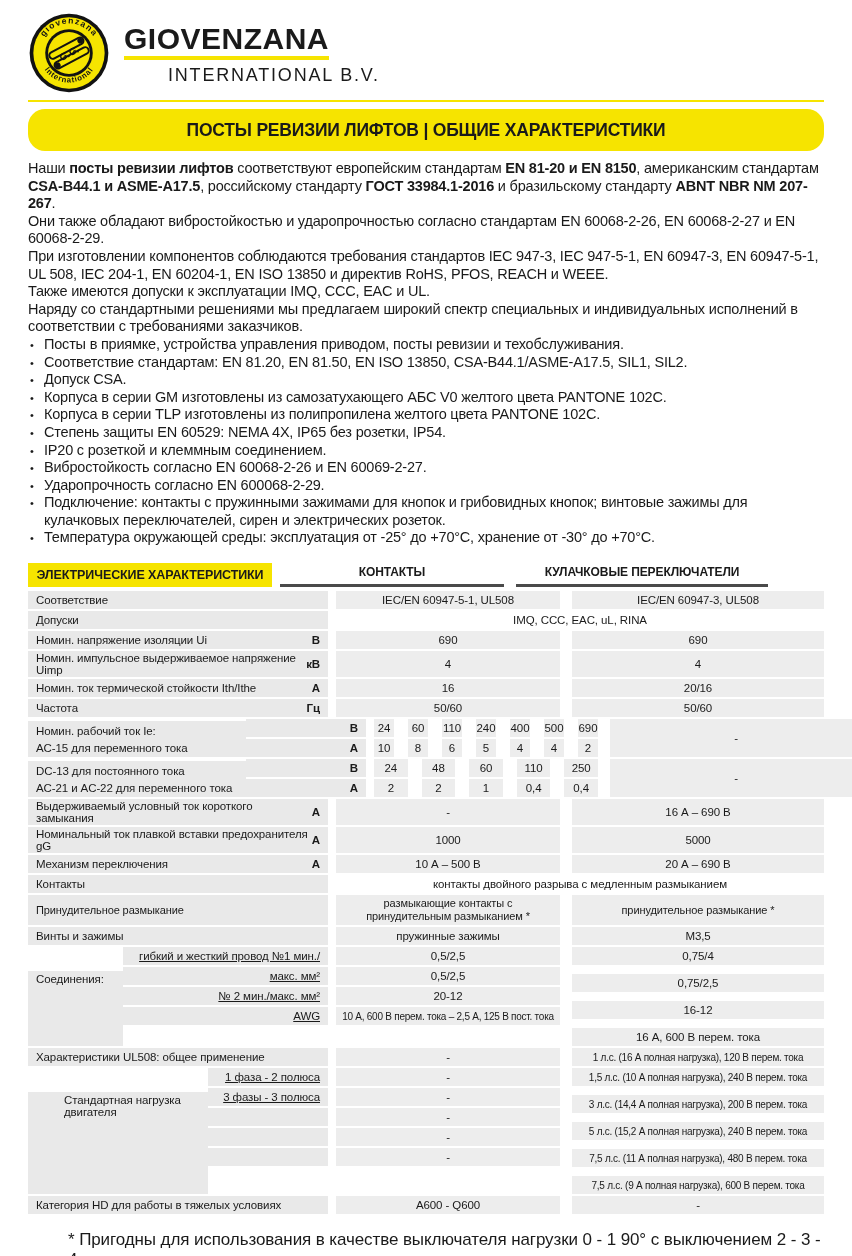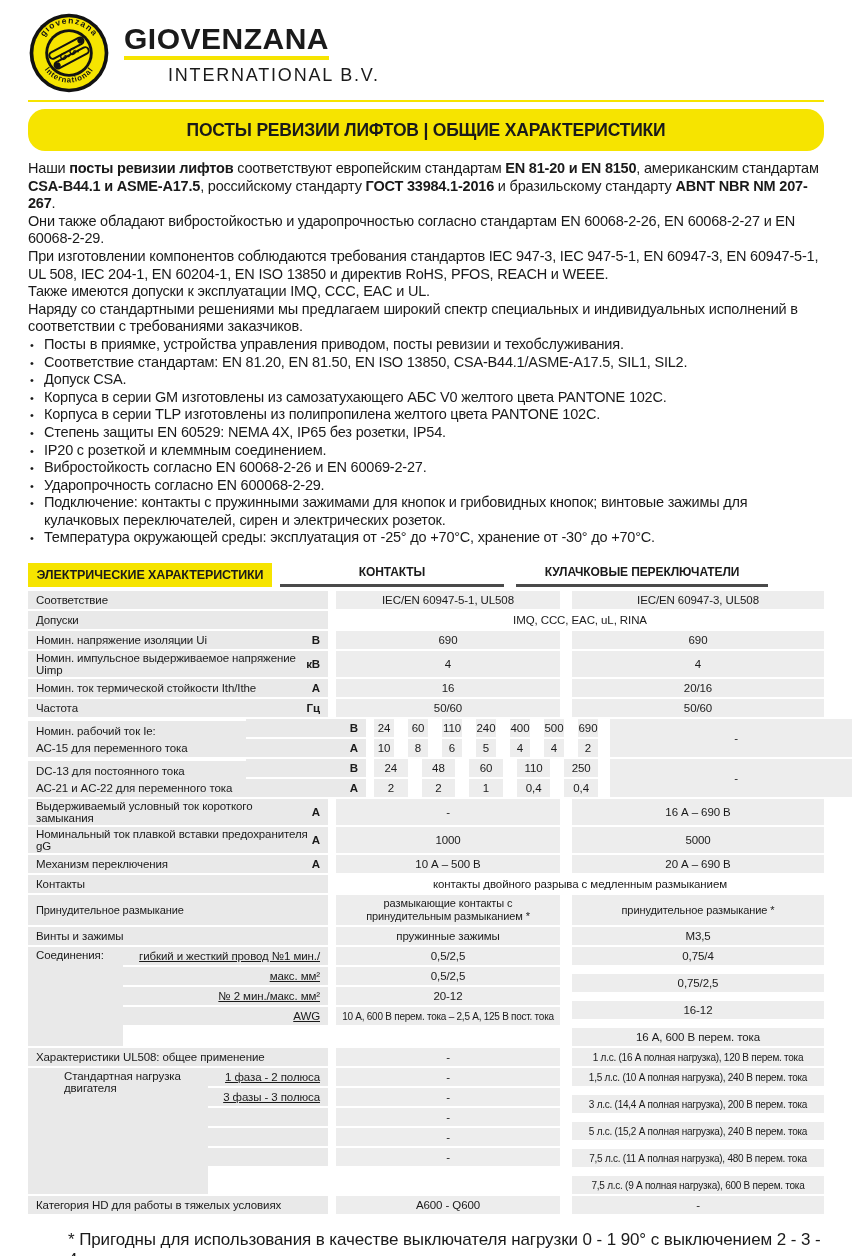--- a/index.html
+++ b/index.html
@@ -63,21 +63,21 @@
   .plabel{height:17px;display:flex;align-items:center;}
   .lpair-right{width:120px;display:flex;flex-direction:column;gap:2px;}
   .punit{height:18px;background:var(--lgray);display:flex;align-items:center;
     justify-content:flex-end;padding-right:8px;font-weight:bold;}
   .pvals{width:224px;flex:0 0 auto;display:flex;flex-direction:column;gap:2px;}
   .subgrid{display:flex;gap:14px;height:18px;}
   .subgrid>div{flex:1;background:var(--vgray);display:flex;align-items:center;justify-content:center;}
   .kc-tall{height:38px;}
   
   .lgroup{width:300px;flex:0 0 auto;display:flex;}
-  .lgroup-left{background:var(--lgray);padding:2px 0 0 8px;}
+  .lgroup-left{background:var(--lgray);padding:2px 0 0 8px;margin-top:24px;}
   .lgroup-left.conn{width:95px;}
   .lgroup-left.motor{width:180px;padding-left:36px;}
   .lgroup-right{flex:1;display:flex;flex-direction:column;gap:2px;text-decoration:underline;}
   .gsub{height:18px;background:var(--lgray);display:flex;align-items:center;
     justify-content:flex-end;padding-right:8px;}
   .gcol-c{width:224px;flex:0 0 auto;display:flex;flex-direction:column;gap:2px;border-radius:10px;}
   .gcol-k{width:252px;flex:0 0 auto;display:flex;flex-direction:column;gap:9px;}
   .gcol-c>div{height:18px;background:var(--vgray);display:flex;align-items:center;justify-content:center;text-align:center;}
   .gcol-k>div{height:18px;background:var(--vgray);display:flex;align-items:center;justify-content:center;text-align:center;}
   

